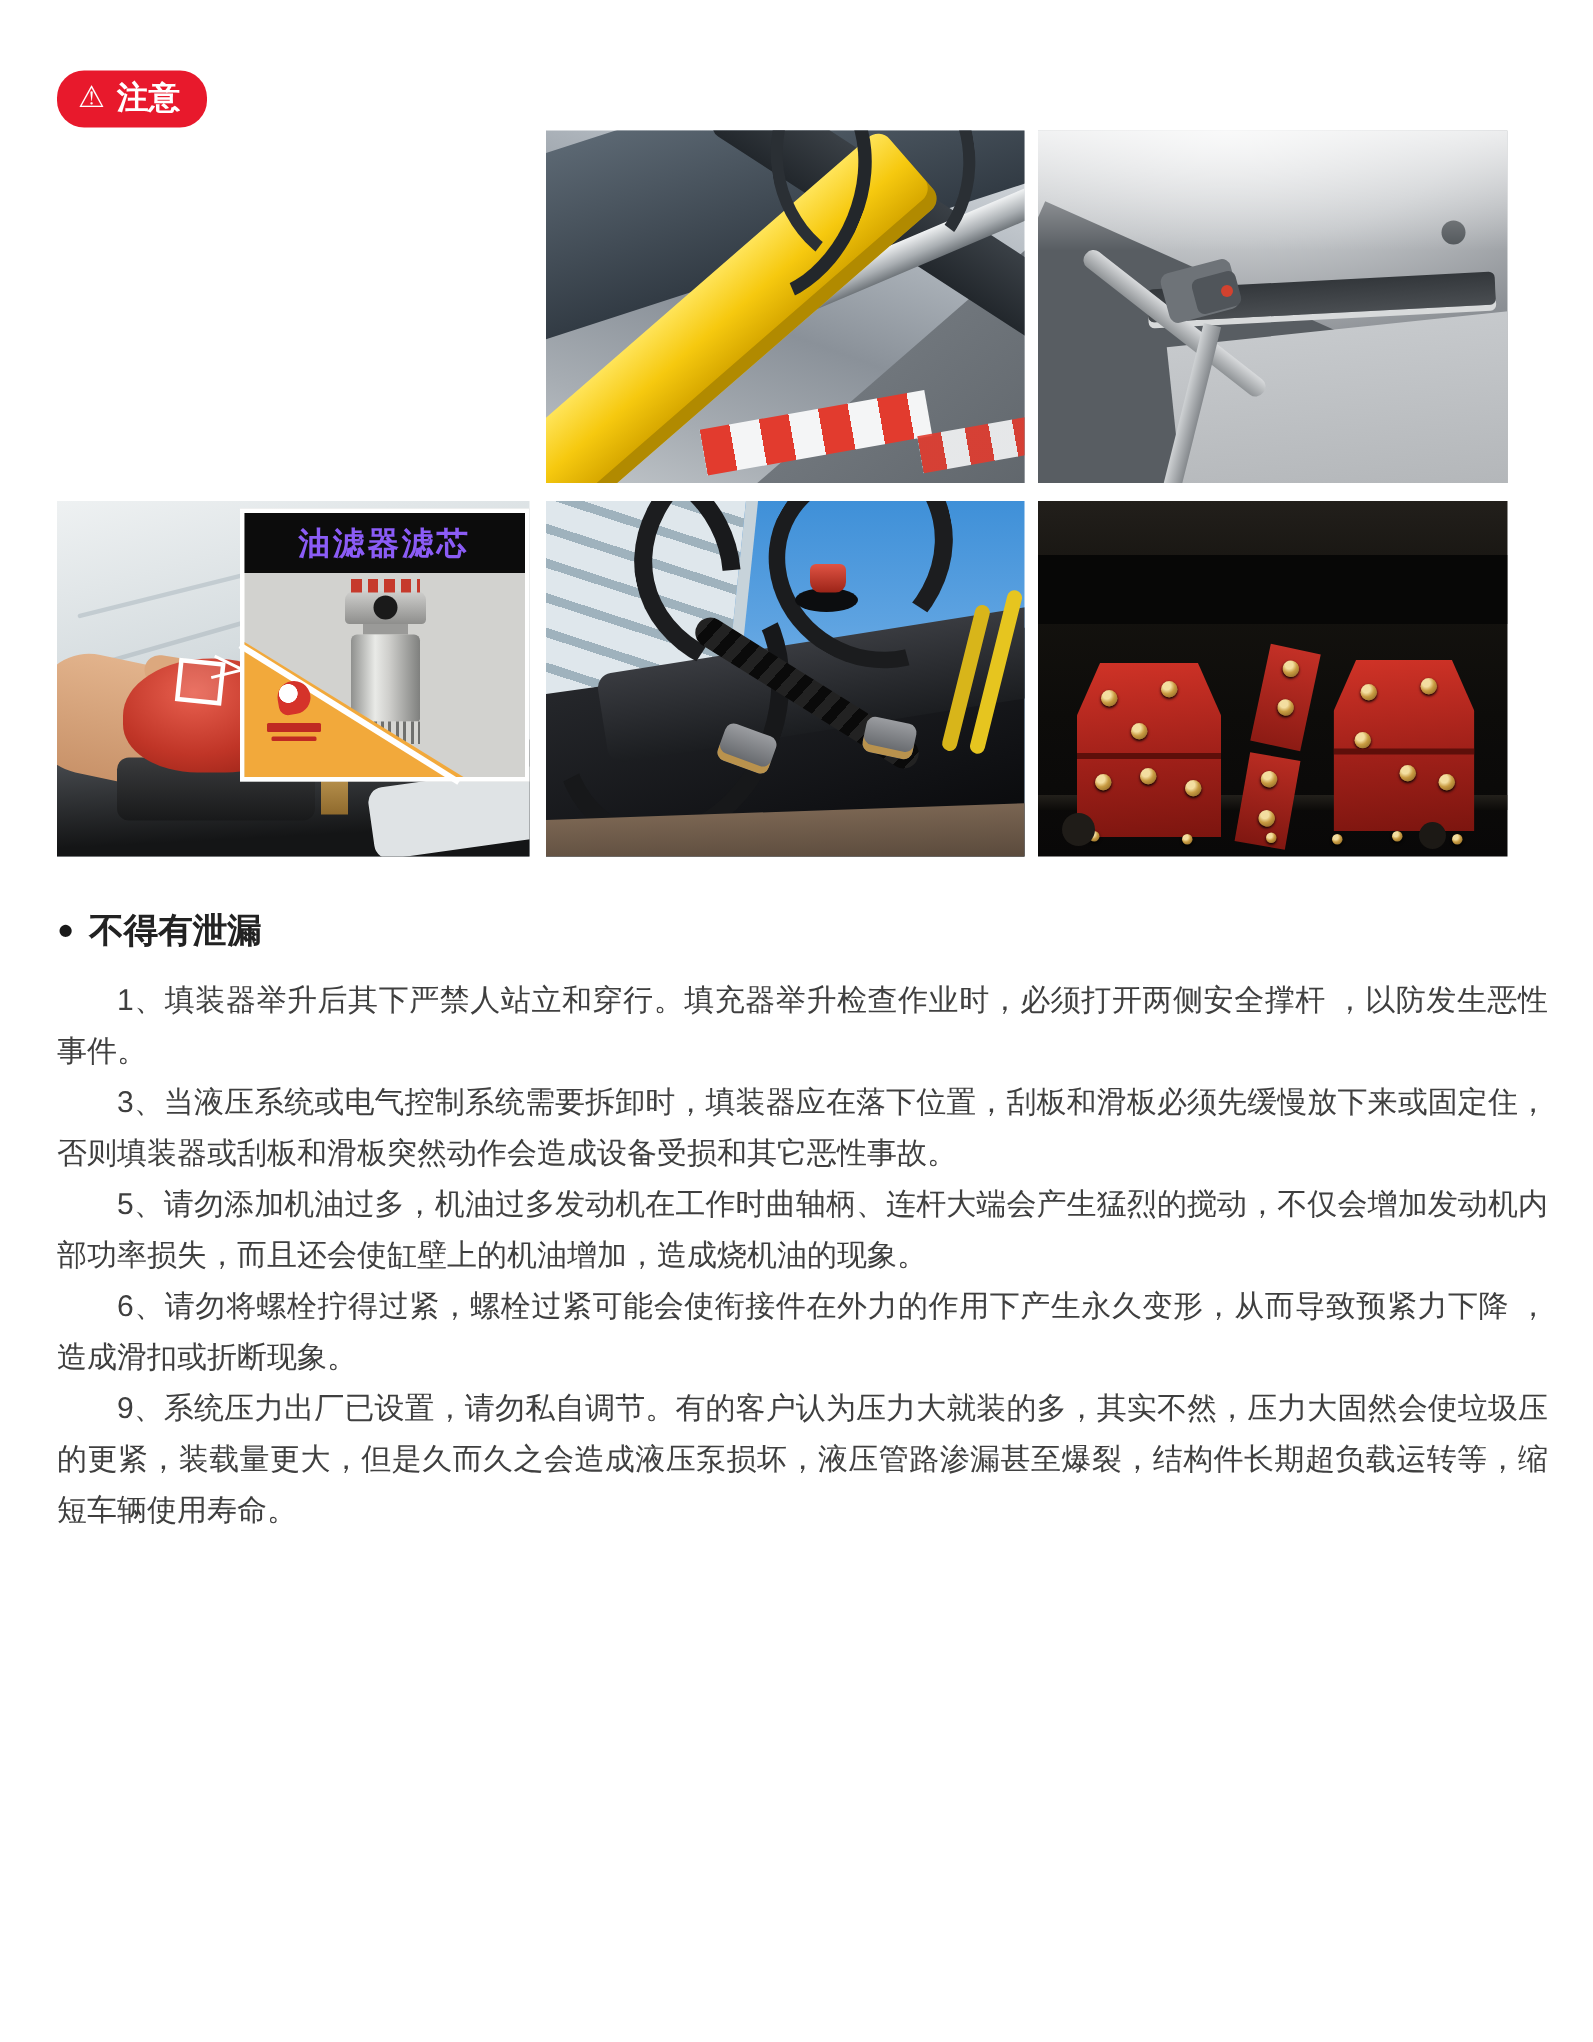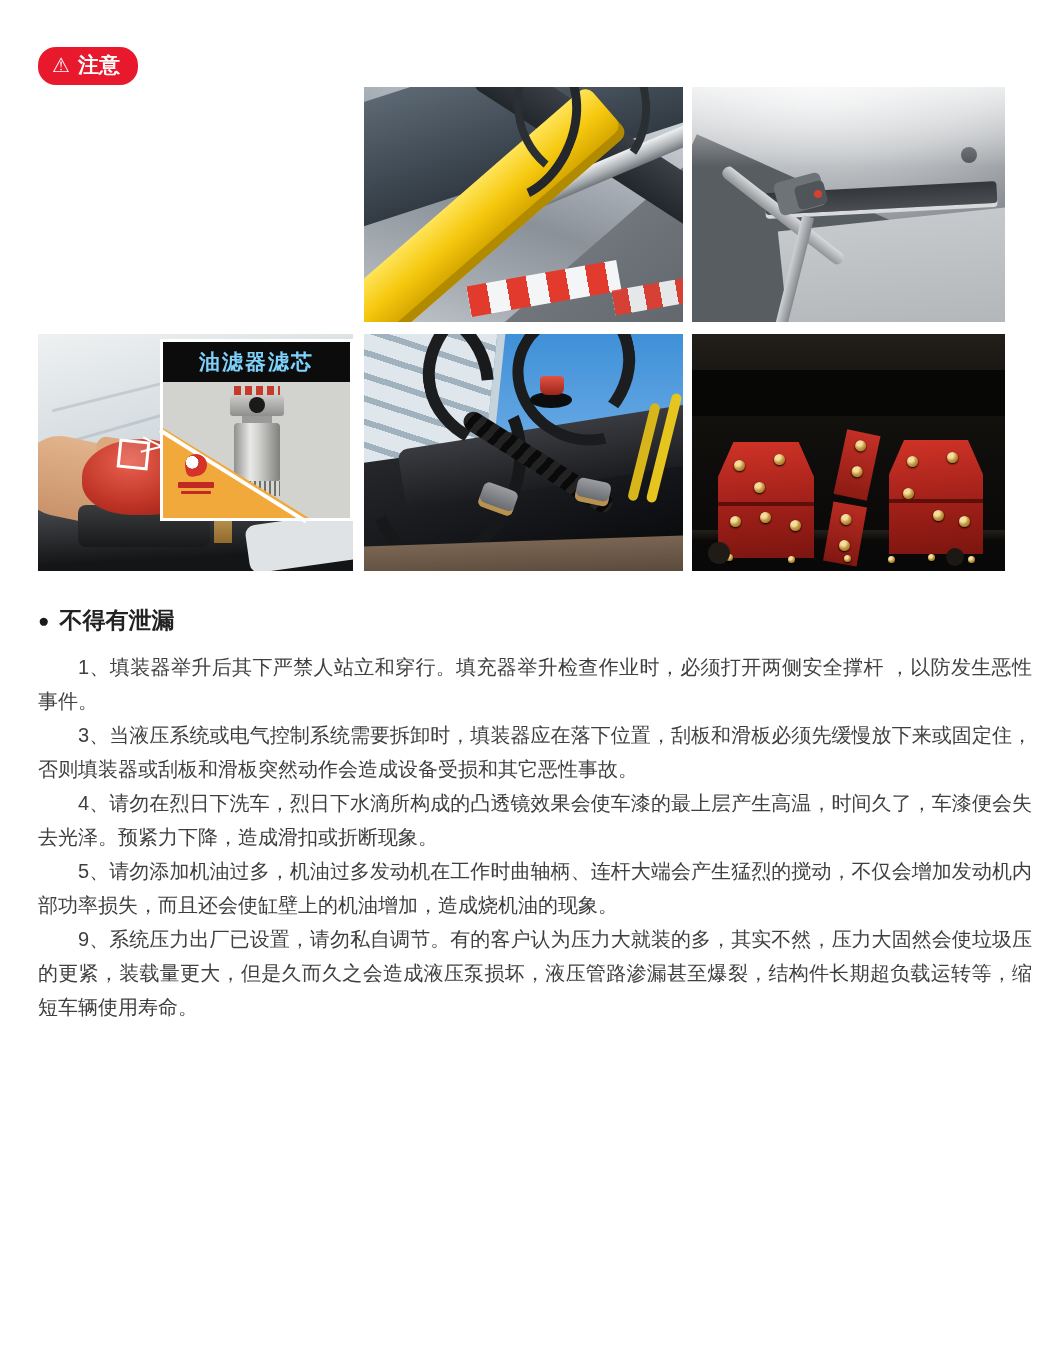--- a/index.html
+++ b/index.html
@@ -71,21 +71,21 @@
   .p3-capbase{ left:40px; bottom:24px; width:132px; height:42px; border-radius:8px; background:linear-gradient(#3a3b3d,#18191a); }
   .p3-cap    { left:44px; bottom:56px; width:118px; height:76px; border-radius:50% 50% 42% 42%;
                background:radial-gradient(ellipse at 40% 30%,#e8604f 0%,#c03527 55%,#8d1d12 100%); }
   .p3-fit    { left:158px; bottom:64px; width:52px; height:30px; border-radius:5px;
                background:linear-gradient(#b8bec2,#7e858a); box-shadow:inset 0 -6px 0 rgba(0,0,0,.25); }
   .p3-fit2   { left:176px; bottom:28px; width:18px; height:36px; background:linear-gradient(#caa35c,#8f6a2d); }
   .p3-sq     { left:80px; bottom:102px; width:25px; height:23px; border:3px solid #fff; transform:rotate(6deg); background:rgba(255,255,255,.12); }
   .p3-cl1    { left:102px; top:116px; width:62px; height:2px; background:#fff; transform:rotate(26deg); }
   .p3-cl2    { left:102px; top:110px; width:56px; height:2px; background:#fff; transform:rotate(-14deg); }
   .p3-inset  { left:122px; top:5px; width:193px; height:182px; background:#d2d2cf; border:3px solid #fff; box-sizing:border-box; }
-  .p3-title  { left:0; top:0; width:100%; height:40px; background:#0c0c0c; color:#7dd3fc; display:flex; align-items:center;
+  .p3-title  { left:0; top:0; width:100%; height:40px; background:#0c0c0c; color:#8b5cf6; display:flex; align-items:center;
                justify-content:center; font-size:21px; font-weight:bold; letter-spacing:2px; position:absolute; }
   .p3-fcap   { left:50%; top:52px; margin-left:-27px; width:54px; height:22px; border-radius:6px 6px 3px 3px;
                background:linear-gradient(#cfcfcd,#8e8e8c); }
   .p3-fcap:before { content:""; position:absolute; top:-8px; left:4px; right:4px; height:9px;
                background:repeating-linear-gradient(90deg,#c63a2c 0 7px,rgba(0,0,0,0) 7px 11px); }
   .p3-fcap:after  { content:""; position:absolute; left:50%; top:3px; margin-left:-8px; width:16px; height:16px;
                background:#1a1a1a; border-radius:50%; }
   .p3-fneck  { left:50%; top:74px; margin-left:-15px; width:30px; height:7px; background:#9a9a98; }
   .p3-fbody  { left:50%; top:81px; margin-left:-23px; width:46px; height:58px; border-radius:4px 4px 2px 2px;
                background:linear-gradient(90deg,#8f908e 0%,#e9eae7 35%,#cfcfcc 55%,#7f807e 100%); }
@@ -278,18 +278,18 @@
   </div>
 
   <div class="section-heading">
     <span class="dot">●</span>
     <span>不得有泄漏</span>
   </div>
 
   <div class="items">
     <p>1、填装器举升后其下严禁人站立和穿行。填充器举升检查作业时，必须打开两侧安全撑杆 ，以防发生恶性事件。</p>
     <p>3、当液压系统或电气控制系统需要拆卸时，填装器应在落下位置，刮板和滑板必须先缓慢放下来或固定住，否则填装器或刮板和滑板突然动作会造成设备受损和其它恶性事故。</p>
-    <p>4、请勿在烈日下洗车，烈日下水滴所构成的凸透镜效果会使车漆的最上层产生高温，时间久了，车漆便会失去光泽。预紧力下降，造成滑扣或折断现象。</p>
     <p>5、请勿添加机油过多，机油过多发动机在工作时曲轴柄、连杆大端会产生猛烈的搅动，不仅会增加发动机内部功率损失，而且还会使缸壁上的机油增加，造成烧机油的现象。</p>
+    <p>6、请勿将螺栓拧得过紧，螺栓过紧可能会使衔接件在外力的作用下产生永久变形，从而导致预紧力下降 ，造成滑扣或折断现象。</p>
     <p>9、系统压力出厂已设置，请勿私自调节。有的客户认为压力大就装的多，其实不然，压力大固然会使垃圾压的更紧，装载量更大，但是久而久之会造成液压泵损坏，液压管路渗漏甚至爆裂，结构件长期超负载运转等，缩短车辆使用寿命。</p>
   </div>
 
 </div>
 
 </body></html>

